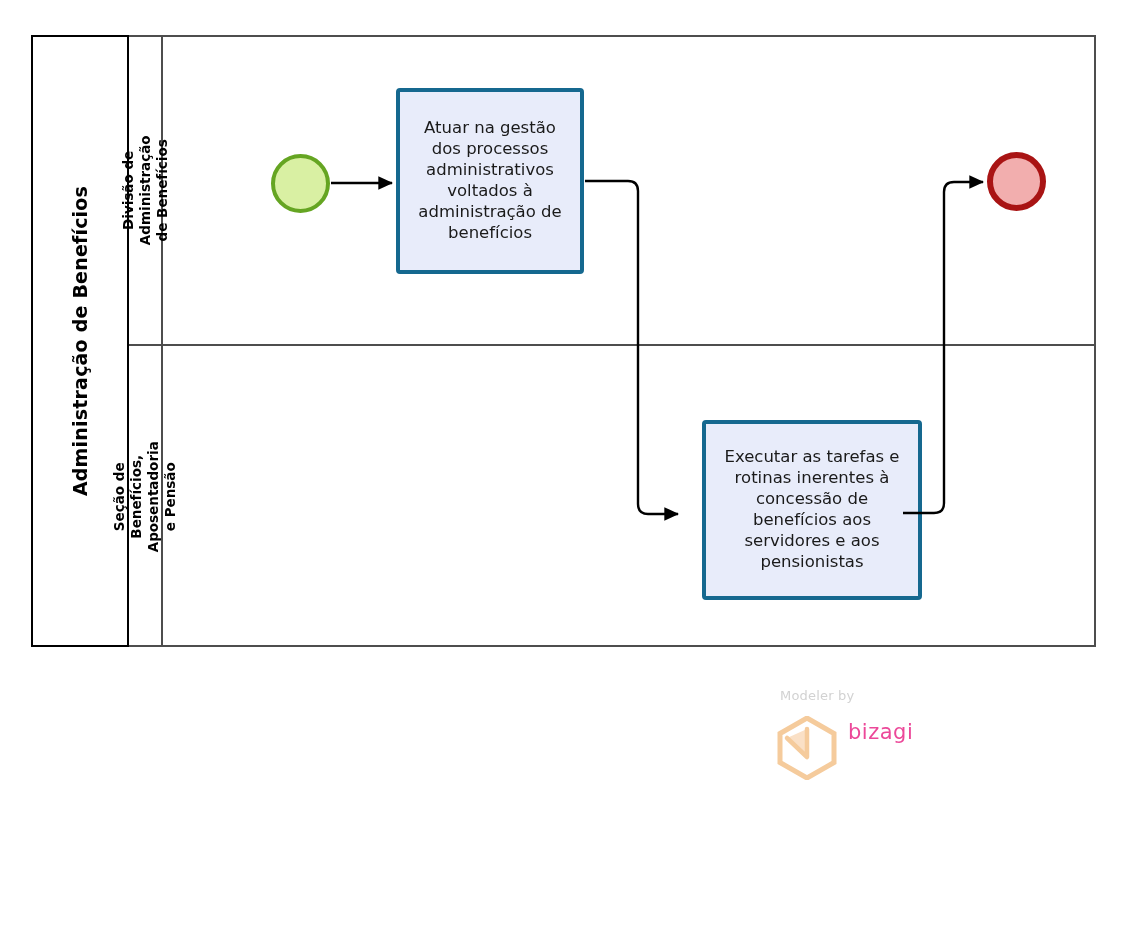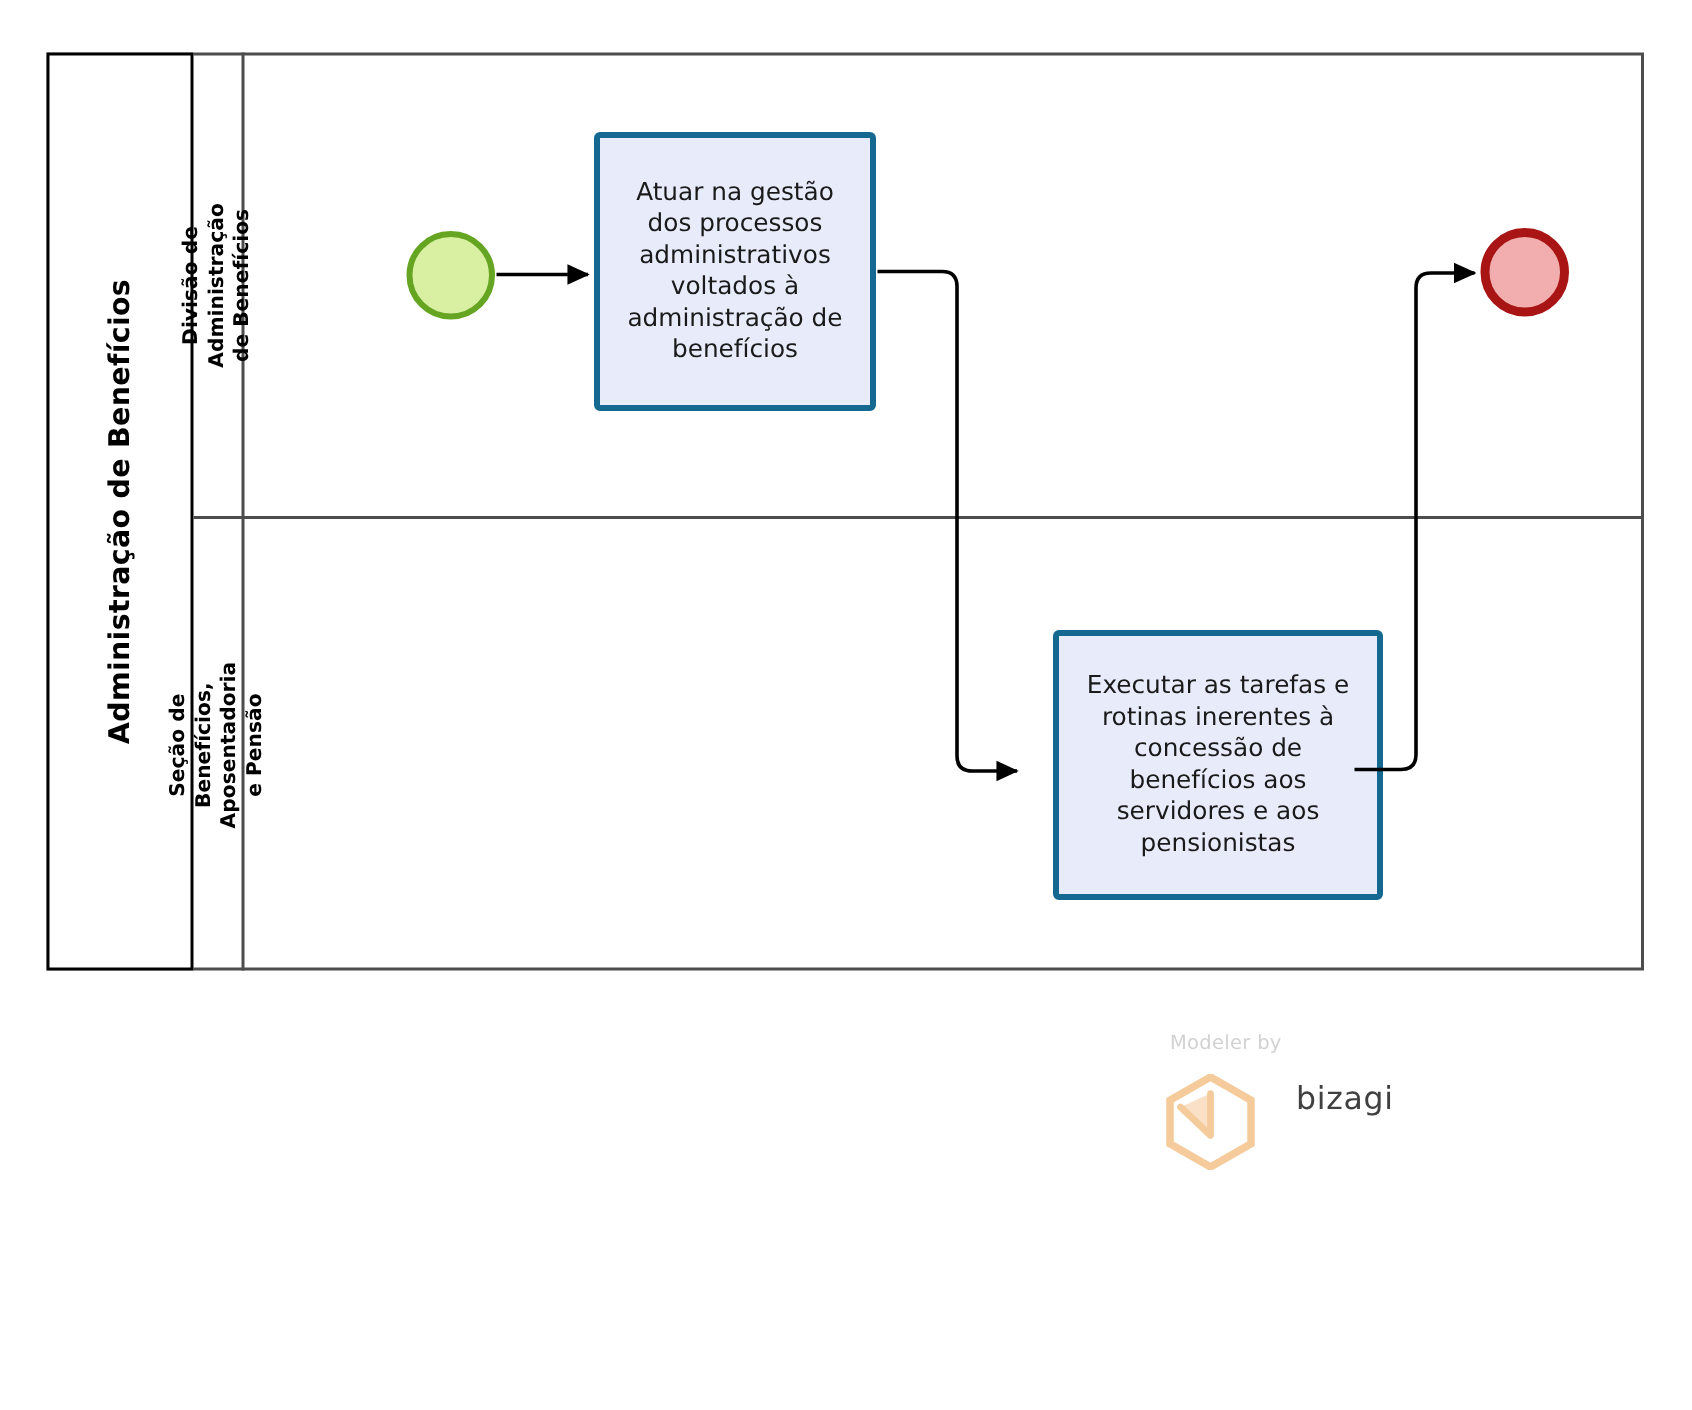--- a/index.html
+++ b/index.html
@@ -156,24 +156,23 @@
     left: 0px;
     top: 28px;
     width: 62px;
     height: 64px;
   }
   .wm-bizagi {
     position: absolute;
     left: 72px;
     top: 32px;
     font-size: 21px;
-    color: #404040;
+    color: #ec4899;
     letter-spacing: 0.5px;
     font-family: "DejaVu Sans", "Liberation Sans", sans-serif;
-    margin-left: 16px;
   }
   .wm-modeler {
     position: absolute;
     left: 70px;
     top: 48px;
     font-size: 46px;
     color: #f5c692;
     letter-spacing: -0.5px;
     font-family: "DejaVu Sans", "Liberation Sans", sans-serif;
   }

